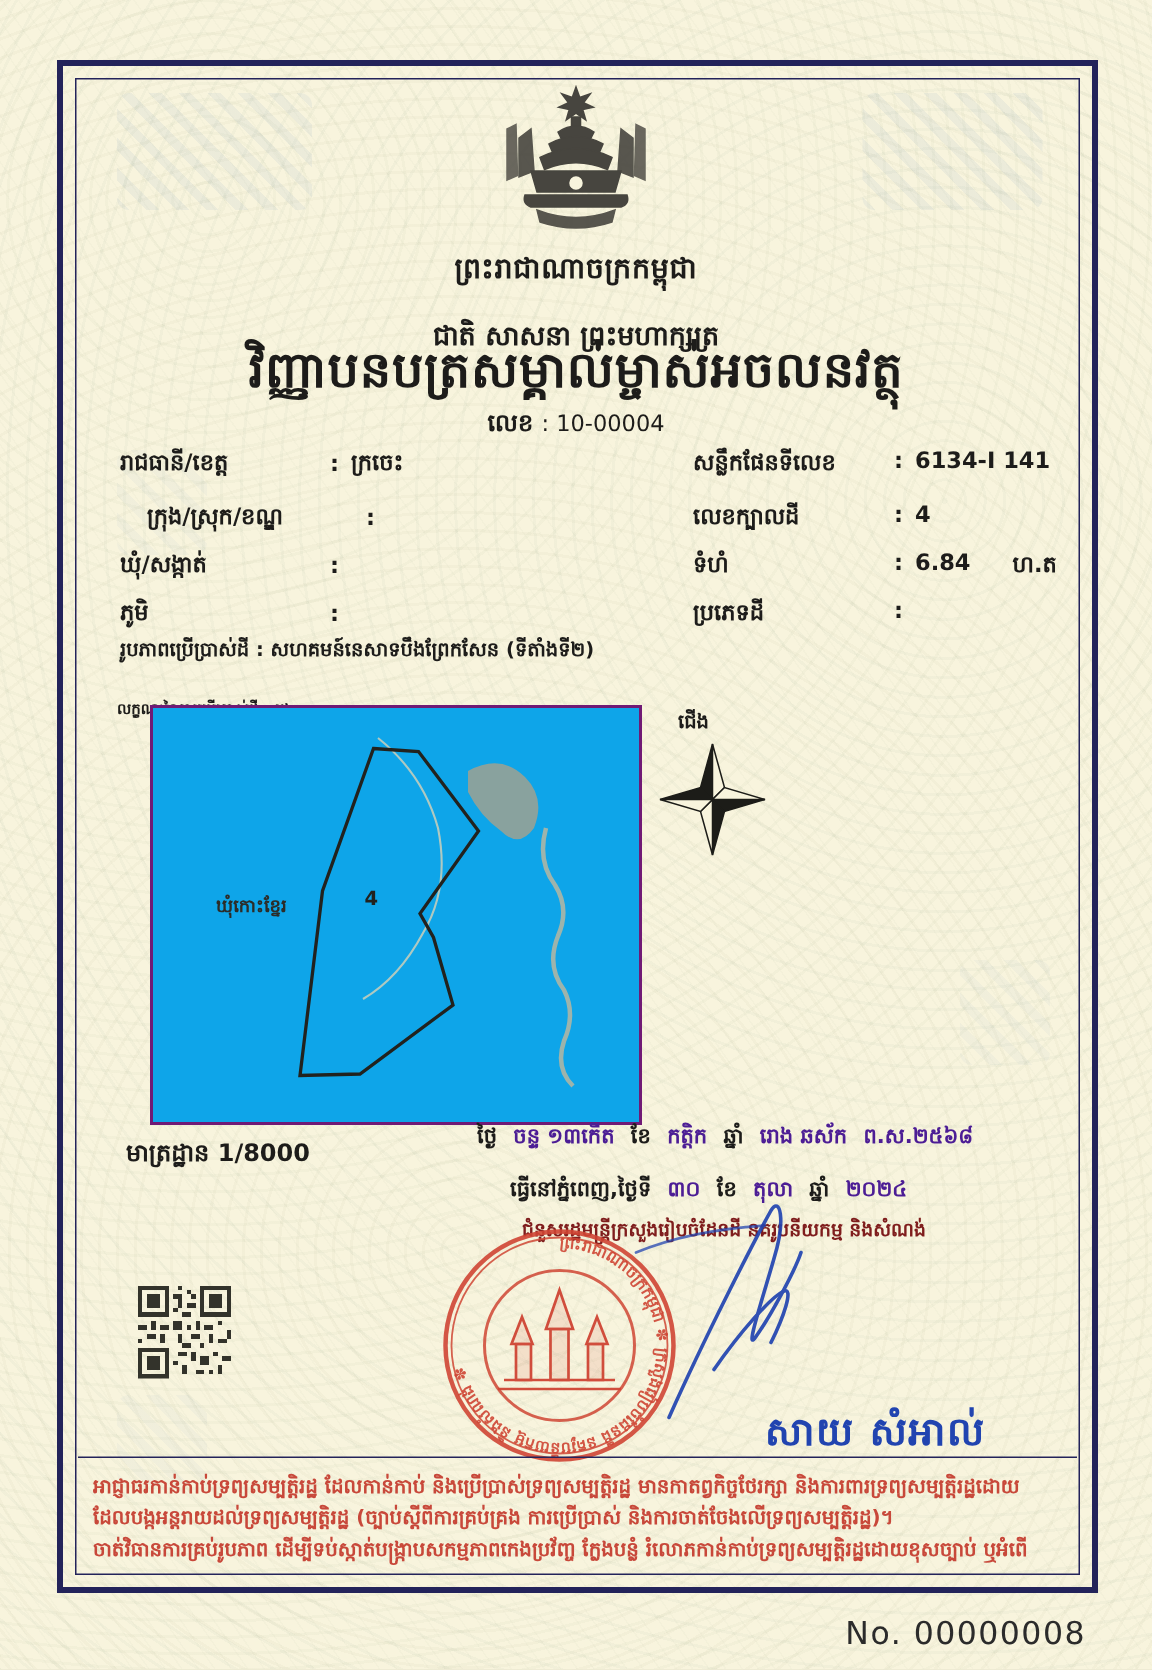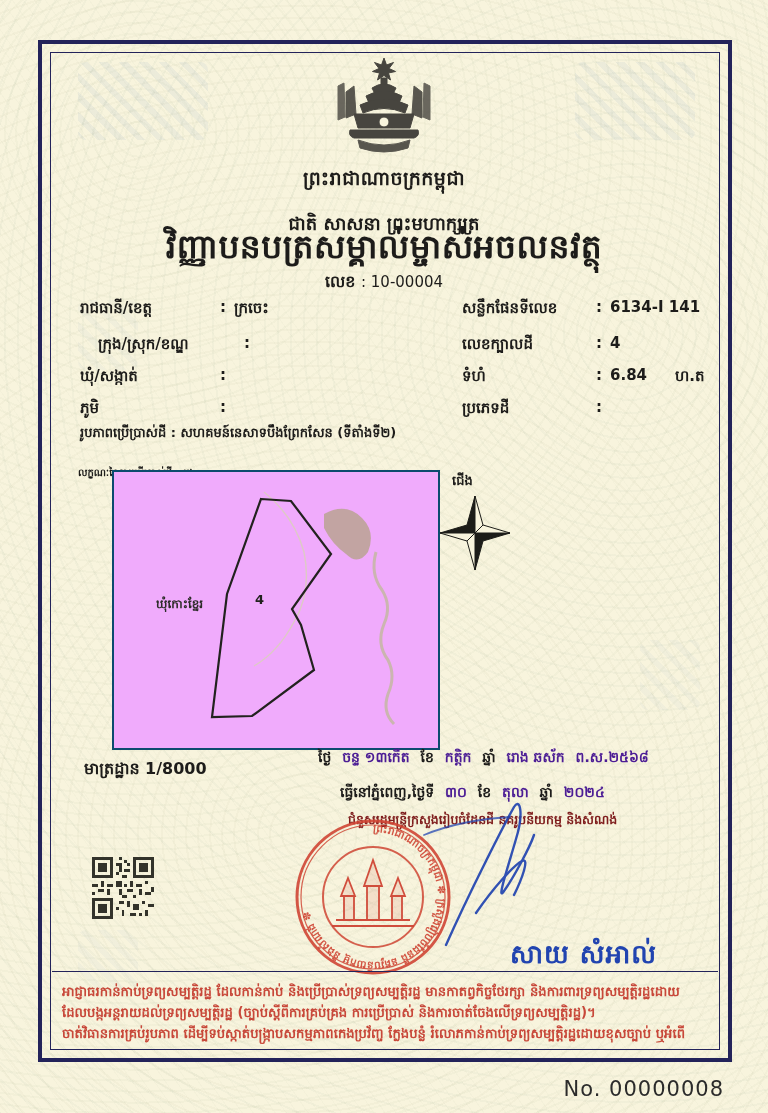--- a/index.html
+++ b/index.html
@@ -32,30 +32,30 @@
 
   .kingdom{top:166px; font-size:19px; font-weight:700; letter-spacing:.5px;}
   .motto{top:212px; font-size:18px; font-weight:700;}
   .cert-title{top:226px; font-size:33px; font-weight:700; letter-spacing:.5px;}
   .cert-number{top:271px; font-size:16px; font-weight:700;}
   .cert-number .num{font-weight:400; font-size:15px;}
 
   .field-row{position:absolute; display:flex; font-size:15px; font-weight:600;}
   .field-row .lbl{display:inline-block;}
   .field-row .sep{margin:0 8px;}
-  .fl{left:80px; width:330px;}
+  .fl{left:80px; width:330px;align-items:center;}
   .fl .lbl{width:132px;}
   .fr{left:462px; width:260px;}
   .fr .lbl{width:112px;}
   .fr .unit{margin-left:28px;}
   .usage-line{left:80px; top:424px; font-size:13px; font-weight:600;}
   .character-line{left:78px; top:454px; font-size:10px; font-weight:600;margin-top:12px;}
 
-  .map-box{left:112px; top:470px; width:324px; height:276px;
-      border:2px solid #0c4a6e; background:#f0abfc; position:absolute;}
+  .map-box{left:100px; top:470px; width:324px; height:276px;
+      border:2px solid #701a75; background:#0ea5e9; position:absolute;}
   .map-box svg{position:absolute; inset:0;}
   .commune-lbl{position:absolute; left:42px; top:124px; font-size:12px; font-weight:600; color:#2c2c28;}
   .parcel-num{position:absolute; left:141px; top:120px; font-size:13px; font-weight:700; color:#22221e;}
 
   .north-lbl{left:452px; top:472px; font-size:13px; font-weight:700;}
   .compass{position:absolute; left:436px; top:492px;}
 
   .scale-lbl{left:84px; top:758px; font-size:16px; font-weight:700;}
 
   .date-line1{left:318px; top:748px; font-size:14px; font-weight:600; white-space:nowrap;}

